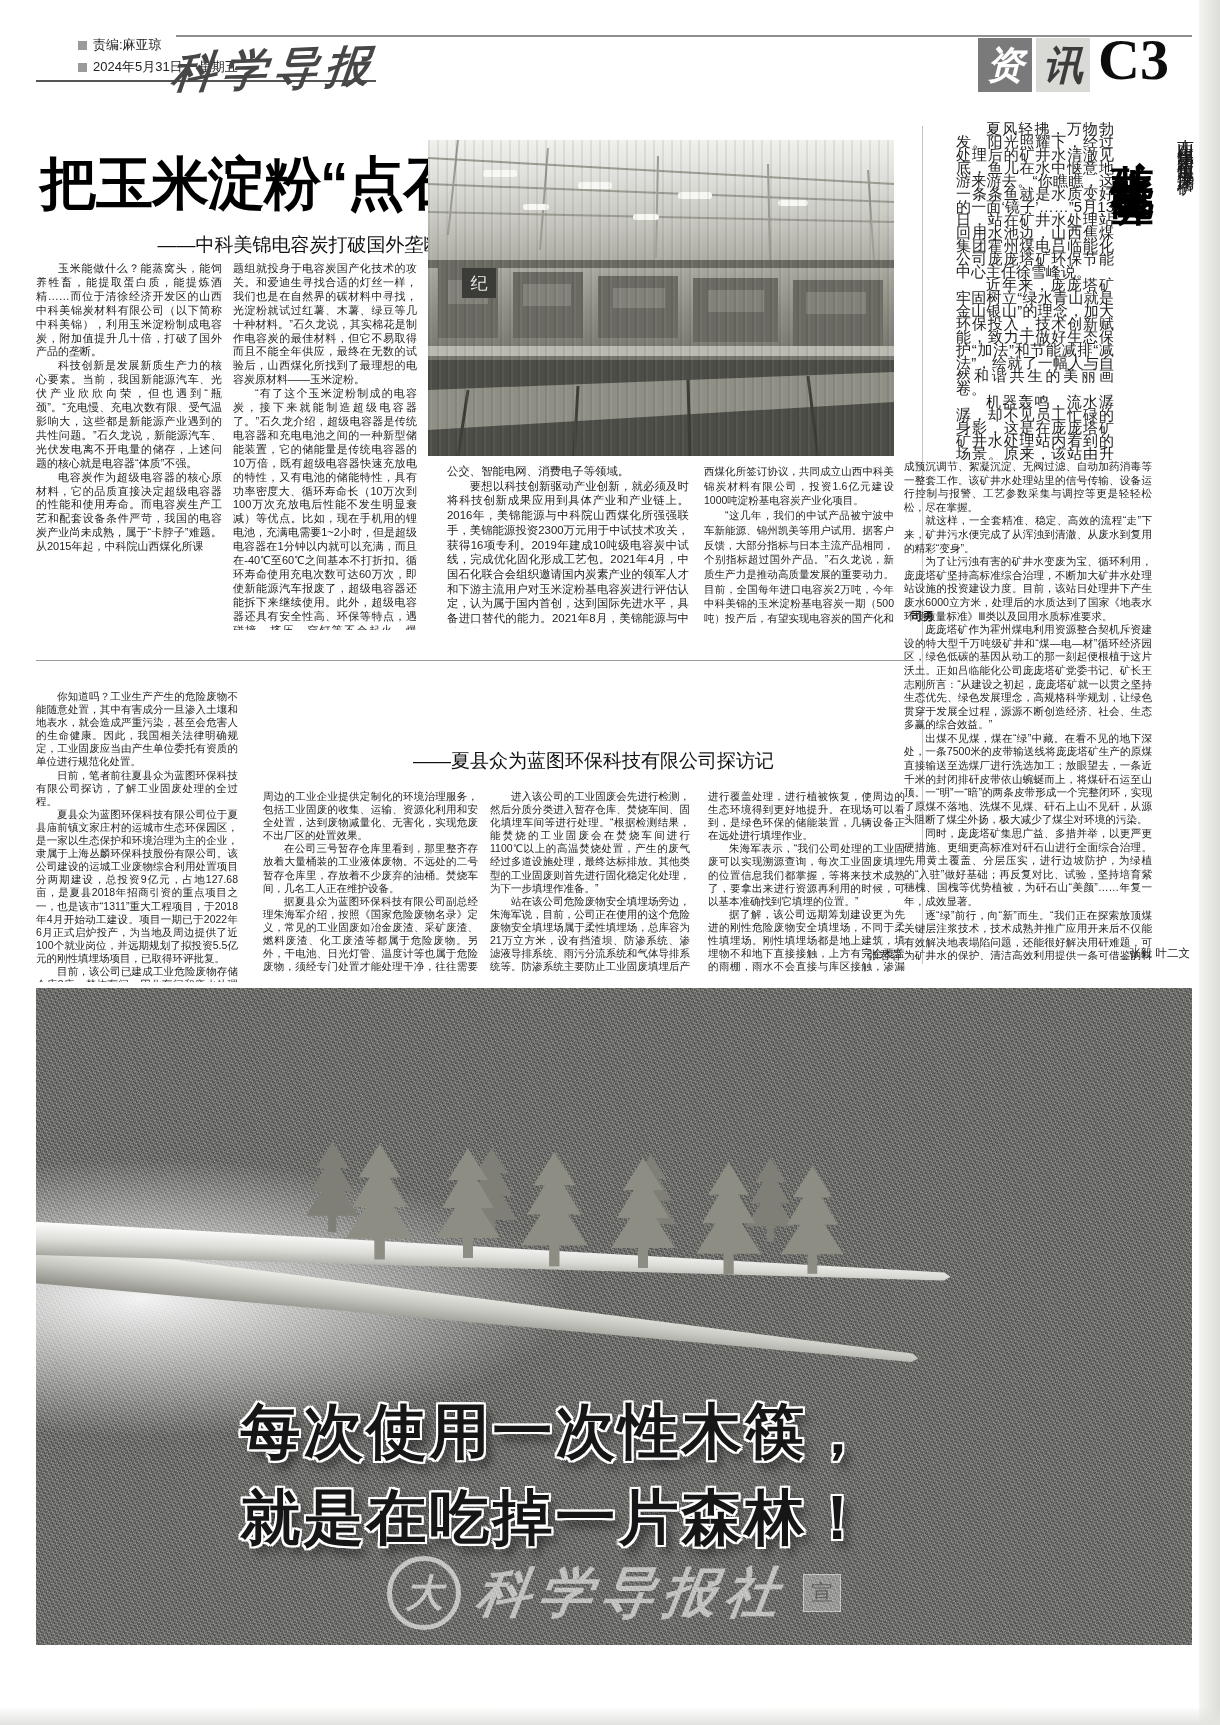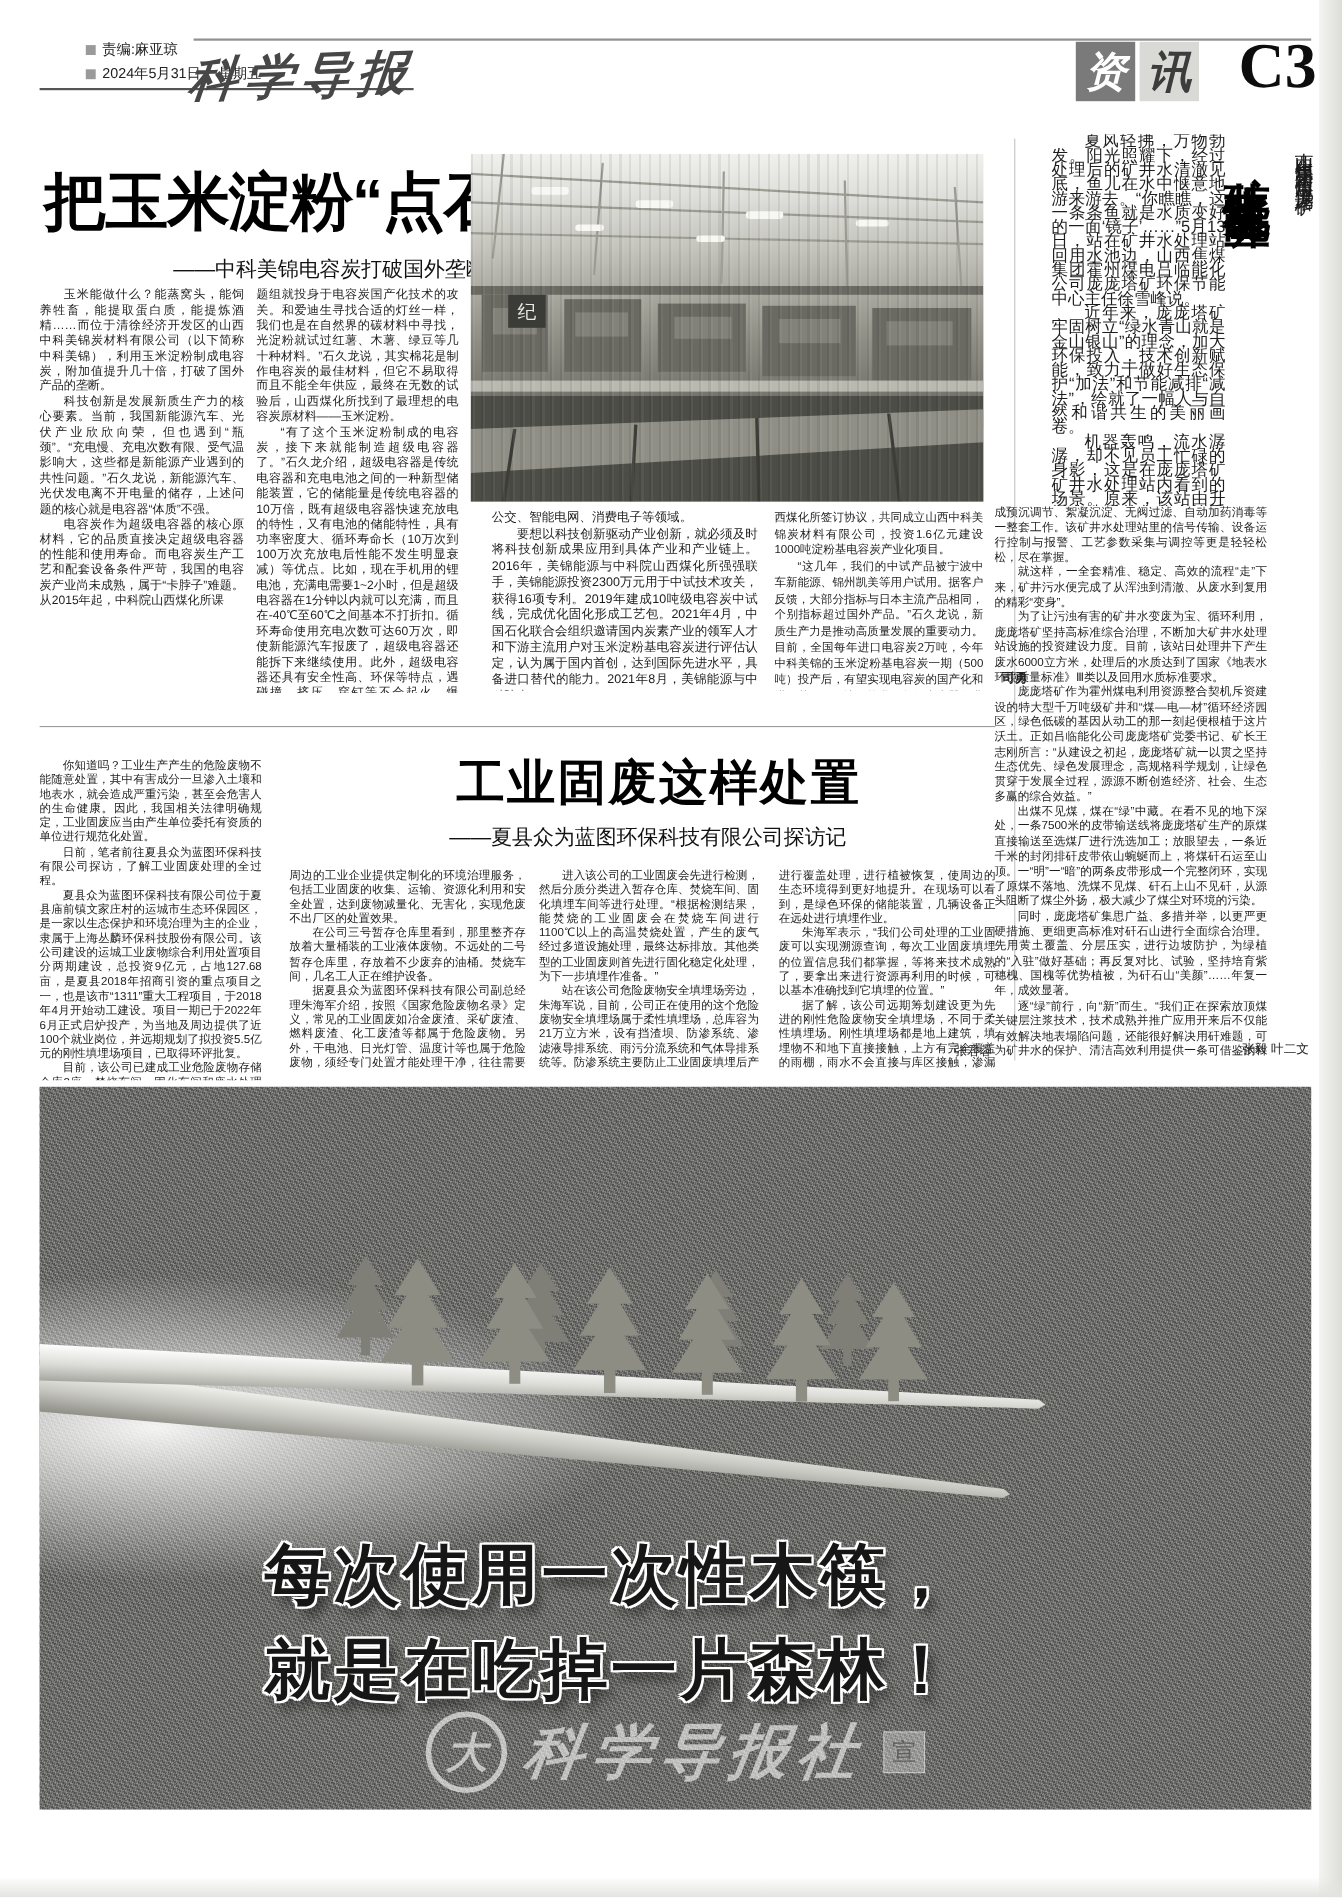--- a/index.html
+++ b/index.html
@@ -16,21 +16,21 @@
   .hdr-line{left:38px;font-size:13px;color:#222;display:flex;align-items:center;gap:6px;padding-left:40px;}
   .sq{display:inline-block;width:9px;height:9px;background:#9a9a9a;}
   .hdr-rule-left{left:36px;top:80px;width:340px;height:2px;background:#555;}
   .masthead{left:172px;top:40px;font-family:"Liberation Serif",serif;font-size:44px;font-weight:900;
             font-style:italic;color:#474747;letter-spacing:7px;transform:skewX(-8deg) rotate(-2deg);}
   .sec-box1{left:978px;top:38px;width:54px;height:54px;background:#7a7a7a;color:#fff;
             display:flex;align-items:center;justify-content:center;font-size:38px;font-weight:900;font-style:italic;}
   .sec-box2{left:1036px;top:38px;width:54px;height:54px;background:#d9d9d6;color:#3c3c3c;
             display:flex;align-items:center;justify-content:center;font-size:40px;font-weight:700;font-style:italic;
             font-family:"Liberation Serif",serif;}
-  .page-no{left:1098px;top:26px;font-family:"Liberation Serif",serif;font-size:58px;font-weight:700;color:#0d0d0d;margin-left:28px;}
+  .page-no{left:1098px;top:26px;font-family:"Liberation Serif",serif;font-size:58px;font-weight:700;color:#0d0d0d;}
 
   
   .col{position:absolute;overflow:hidden;text-align:justify;color:#1d1d1d;}
   .col p{margin:0;text-indent:2em;}
   .col p.cont{text-indent:0;}
   .byline{position:absolute;font-size:11.5px;color:#222;text-align:right;}
 
   
   .corn-headline{left:40px;top:146px;width:545px;font-size:57px;font-weight:900;letter-spacing:-1px;
                  color:#000;white-space:nowrap;}
@@ -53,21 +53,21 @@
   .mine-ctop{left:956px;top:122px;width:158px;height:338px;font-size:15px;line-height:13px;}
   .mine-cbot{left:904px;top:460px;width:248px;height:500px;font-size:10.6px;line-height:13.6px;}
   .vhead{position:absolute;left:1104px;top:126px;height:342px;writing-mode:vertical-rl;}
   .vkicker{font-size:17px;letter-spacing:3px;color:#1a1a1a;margin-left:12px;}
   .vtitle{font-size:43px;font-weight:900;letter-spacing:4px;color:#000;}
 
   
   .waste-divider{left:36px;top:660px;width:869px;height:1px;background:#9c9c9c;}
   .waste-headline{left:404px;top:682px;width:390px;font-size:44px;font-weight:900;letter-spacing:2px;
                   color:#000;text-align:center;white-space:nowrap;}
-  .waste-subhead{left:404px;top:748px;width:370px;font-size:19px;color:#111;text-align:center;}
+  .waste-subhead{left:404px;top:748px;width:370px;font-size:19px;color:#111;text-align:right;}
   .waste-c1{left:36px;top:690px;width:202px;height:292px;font-size:10.5px;line-height:13.1px;}
   .waste-c2{left:263px;top:790px;width:215px;height:182px;font-size:10.5px;line-height:13.1px;}
   .waste-c3{left:490px;top:790px;width:200px;height:182px;font-size:10.5px;line-height:13.1px;}
   .waste-c4{left:708px;top:790px;width:197px;height:182px;font-size:10.5px;line-height:13.1px;}
 
   
   .banner{left:36px;top:988px;width:1156px;height:657px;overflow:hidden;background-color:#72726f;
     background-image:
       repeating-linear-gradient(15deg,rgba(255,255,255,.16) 0 1px,rgba(0,0,0,0) 1px 3px),
       repeating-linear-gradient(105deg,rgba(0,0,0,.20) 0 1px,rgba(0,0,0,0) 1px 2px),
@@ -207,21 +207,20 @@
       <p>就这样，一全套精准、稳定、高效的流程“走”下来，矿井污水便完成了从浑浊到清澈、从废水到复用的精彩“变身”。</p>
       <p>为了让污浊有害的矿井水变废为宝、循环利用，庞庞塔矿坚持高标准综合治理，不断加大矿井水处理站设施的投资建设力度。目前，该站日处理井下产生废水6000立方米，处理后的水质达到了国家《地表水环境质量标准》Ⅲ类以及回用水质标准要求。</p>
       <p>庞庞塔矿作为霍州煤电利用资源整合契机斥资建设的特大型千万吨级矿井和“煤—电—材”循环经济园区，绿色低碳的基因从动工的那一刻起便根植于这片沃土。正如吕临能化公司庞庞塔矿党委书记、矿长王志刚所言：“从建设之初起，庞庞塔矿就一以贯之坚持生态优先、绿色发展理念，高规格科学规划，让绿色贯穿于发展全过程，源源不断创造经济、社会、生态多赢的综合效益。”</p>
       <p>出煤不见煤，煤在“绿”中藏。在看不见的地下深处，一条7500米的皮带输送线将庞庞塔矿生产的原煤直接输送至选煤厂进行洗选加工；放眼望去，一条近千米的封闭排矸皮带依山蜿蜒而上，将煤矸石运至山顶。一“明”一“暗”的两条皮带形成一个完整闭环，实现了原煤不落地、洗煤不见煤、矸石上山不见矸，从源头阻断了煤尘外扬，极大减少了煤尘对环境的污染。</p>
       <p>同时，庞庞塔矿集思广益、多措并举，以更严更硬措施、更细更高标准对矸石山进行全面综合治理。先用黄土覆盖、分层压实，进行边坡防护，为绿植的“入驻”做好基础；再反复对比、试验，坚持培育紫穗槐、国槐等优势植被，为矸石山“美颜”……年复一年，成效显著。</p>
       <p>逐“绿”前行，向“新”而生。“我们正在探索放顶煤关键层注浆技术，技术成熟并推广应用开来后不仅能有效解决地表塌陷问题，还能很好解决用矸难题，可为矿井水的保护、清洁高效利用提供一条可借鉴的科学路径。</p>
     </div>
   <span class="byline" style="left:1070px;top:946px;width:120px;">张毅 叶二文</span>
 
   <div class="abs waste-divider"></div>
-  <div class="abs waste-headline">工业固废这样处置</div>
   <div class="abs waste-subhead">——夏县众为蓝图环保科技有限公司探访记</div>
   <div class="col waste-c1">
       <p>你知道吗？工业生产产生的危险废物不能随意处置，其中有害成分一旦渗入土壤和地表水，就会造成严重污染，甚至会危害人的生命健康。因此，我国相关法律明确规定，工业固废应当由产生单位委托有资质的单位进行规范化处置。</p>
       <p>日前，笔者前往夏县众为蓝图环保科技有限公司探访，了解工业固废处理的全过程。</p>
       <p>夏县众为蓝图环保科技有限公司位于夏县庙前镇文家庄村的运城市生态环保园区，是一家以生态保护和环境治理为主的企业，隶属于上海丛麟环保科技股份有限公司。该公司建设的运城工业废物综合利用处置项目分两期建设，总投资9亿元，占地127.68亩，是夏县2018年招商引资的重点项目之一，也是该市“1311”重大工程项目，于2018年4月开始动工建设。项目一期已于2022年6月正式启炉投产，为当地及周边提供了近100个就业岗位，并远期规划了拟投资5.5亿元的刚性填埋场项目，已取得环评批复。</p>
       <p>目前，该公司已建成工业危险废物存储仓库3座、焚烧车间、固化车间和废水处理车间、填埋场等处置车间，年处理规模在4.5万吨（焚烧1.5万吨/年、填埋3万吨/年），可综合处置40大类395小类危险废物，可为全省及</p>
     </div>
   <div class="col waste-c2">
       <p class="cont">周边的工业企业提供定制化的环境治理服务，包括工业固废的收集、运输、资源化利用和安全处置，达到废物减量化、无害化，实现危废不出厂区的处置效果。</p>
       <p>在公司三号暂存仓库里看到，那里整齐存放着大量桶装的工业液体废物。不远处的二号暂存仓库里，存放着不少废弃的油桶。焚烧车间，几名工人正在维护设备。</p>

